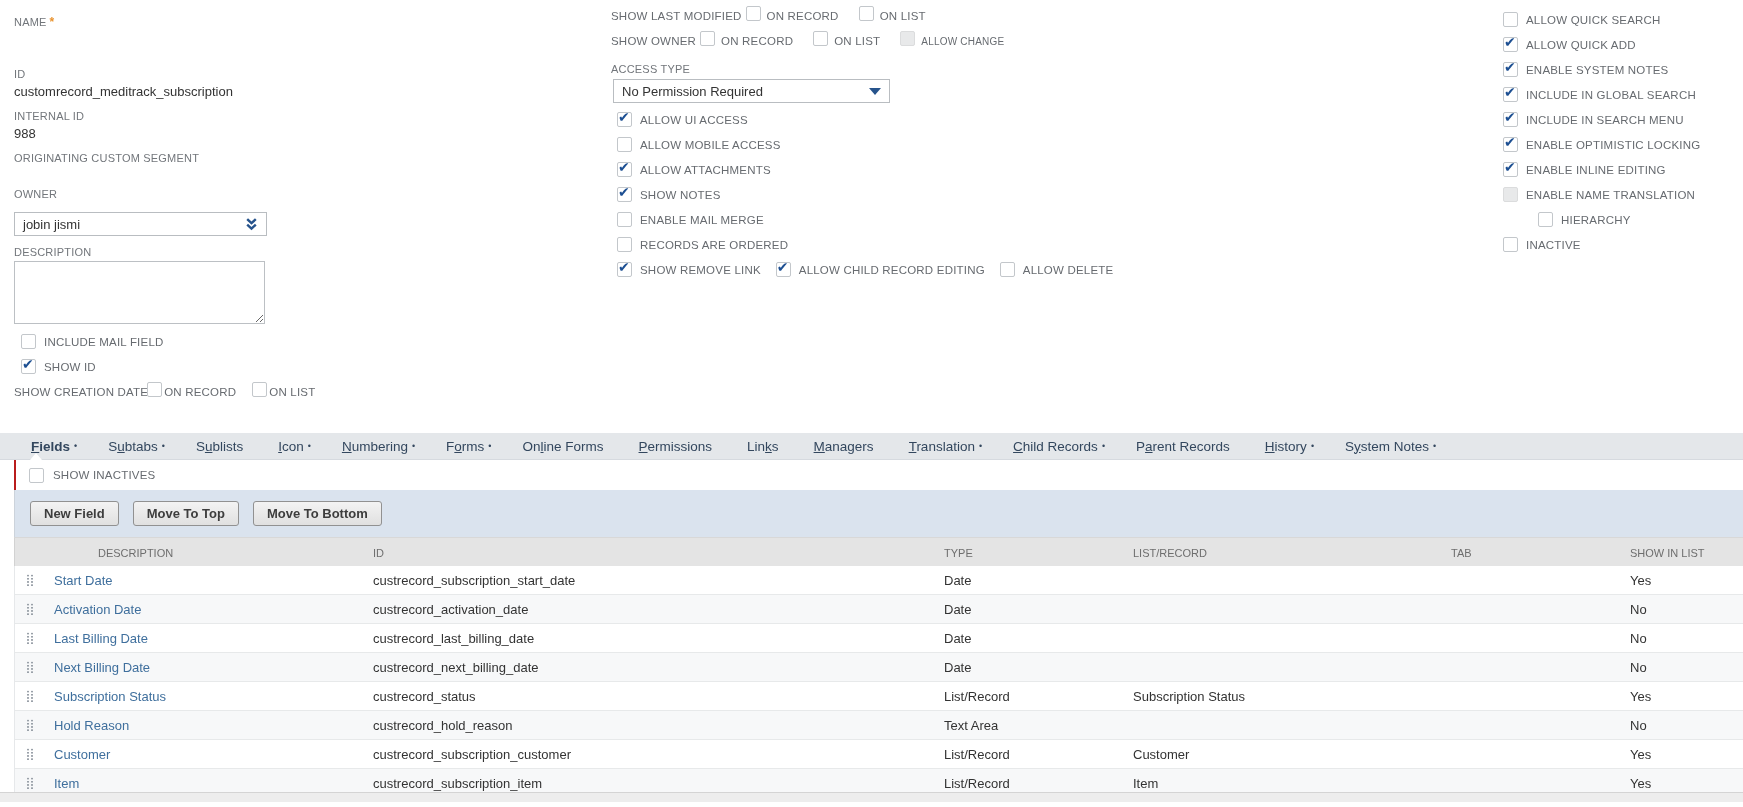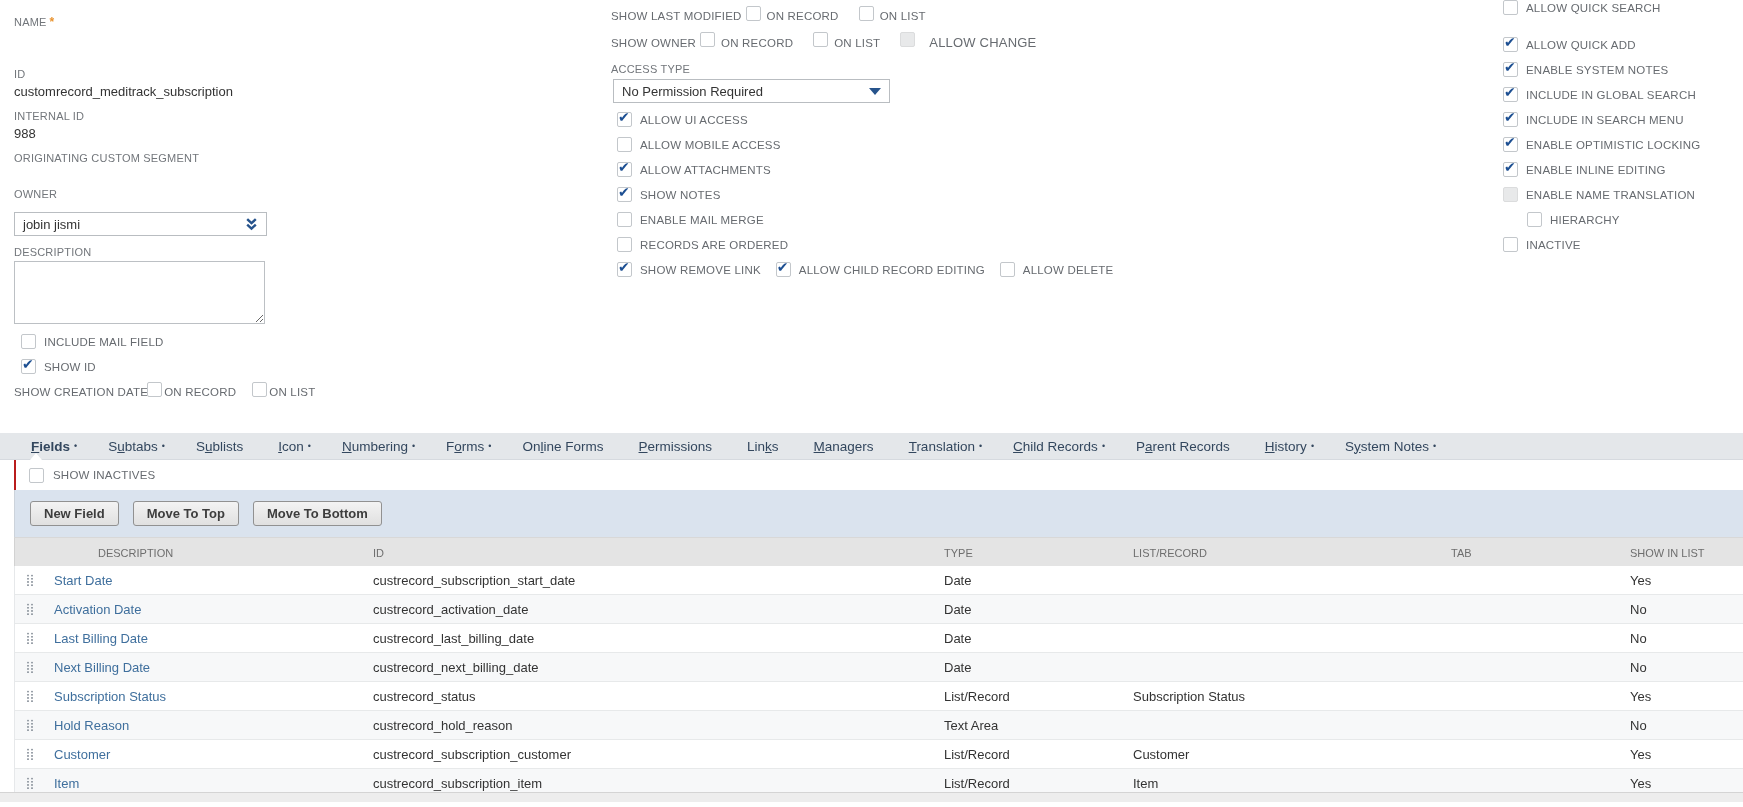--- a/index.html
+++ b/index.html
@@ -125,21 +125,21 @@
       <span class="cb" style="margin-left:14px;margin-top:-6px;"></span>
       <span class="lbl" style="font-size:11.5px;color:#676b70;">ON LIST</span>
     </div>
     <div class="inline-row" style="top:35px;left:0;gap:6px;">
       <span class="lbl" style="font-size:11.5px;color:#676b70;">SHOW OWNER</span>
       <span class="cb" style="margin-left:-2px;margin-top:-6px;"></span>
       <span class="lbl" style="font-size:11.5px;color:#676b70;">ON RECORD</span>
       <span class="cb" style="margin-left:14px;margin-top:-6px;"></span>
       <span class="lbl" style="font-size:11.5px;color:#676b70;">ON LIST</span>
       <span class="cb dis" style="margin-left:14px;margin-top:-6px;"></span>
-      <span class="lbl" style="font-size:13px;color:#676b70;margin-left:8px;">ALLOW CHANGE</span>
+      <span class="lbl" style="font-size:10px;color:#676b70;">ALLOW CHANGE</span>
     </div>
     <div class="abs lbl" style="top:63px;left:0;">ACCESS TYPE</div>
     <div class="sel" style="top:79px;left:2px;width:277px;">
       <span>No Permission Required</span>
       <span class="tri"></span>
     </div>
     <div class="cbrow" style="top:112px;left:6px;align-items:center;">
       <span class="cb on"></span>
       <span class="lbl">ALLOW UI ACCESS</span>
     </div>
@@ -167,21 +167,21 @@
       <span class="cb on"></span>
       <span class="lbl" style="font-size:11.5px;color:#676b70;">SHOW REMOVE LINK</span>
       <span class="cb on" style="margin-left:7px;"></span>
       <span class="lbl" style="font-size:11.5px;color:#676b70;">ALLOW CHILD RECORD EDITING</span>
       <span class="cb" style="margin-left:7px;"></span>
       <span class="lbl" style="font-size:11.5px;color:#676b70;">ALLOW DELETE</span>
     </div>
   </div>
 
   <div id="col-right">
-    <div class="cbrow" style="top:0;left:3px;">
+    <div class="cbrow" style="top:12px;left:3px;">
       <span class="cb"></span>
       <span class="lbl">ALLOW QUICK SEARCH</span>
     </div>
     <div class="cbrow" style="top:37px;left:3px;">
       <span class="cb on"></span>
       <span class="lbl">ALLOW QUICK ADD</span>
     </div>
     <div class="cbrow" style="top:62px;left:3px;">
       <span class="cb on"></span>
       <span class="lbl">ENABLE SYSTEM NOTES</span>
@@ -199,21 +199,21 @@
       <span class="lbl">ENABLE OPTIMISTIC LOCKING</span>
     </div>
     <div class="cbrow" style="top:162px;left:3px;">
       <span class="cb on"></span>
       <span class="lbl">ENABLE INLINE EDITING</span>
     </div>
     <div class="cbrow" style="top:187px;left:3px;">
       <span class="cb dis"></span>
       <span class="lbl">ENABLE NAME TRANSLATION</span>
     </div>
-    <div class="cbrow" style="top:212px;left:3px;padding-left:24px;">
+    <div class="cbrow" style="top:212px;left:14px;padding-left:24px;">
       <span class="cb"></span>
       <span class="lbl">HIERARCHY</span>
     </div>
     <div class="cbrow" style="top:237px;left:3px;">
       <span class="cb"></span>
       <span class="lbl">INACTIVE</span>
     </div>
   </div>
 
   <div id="tabbar">

